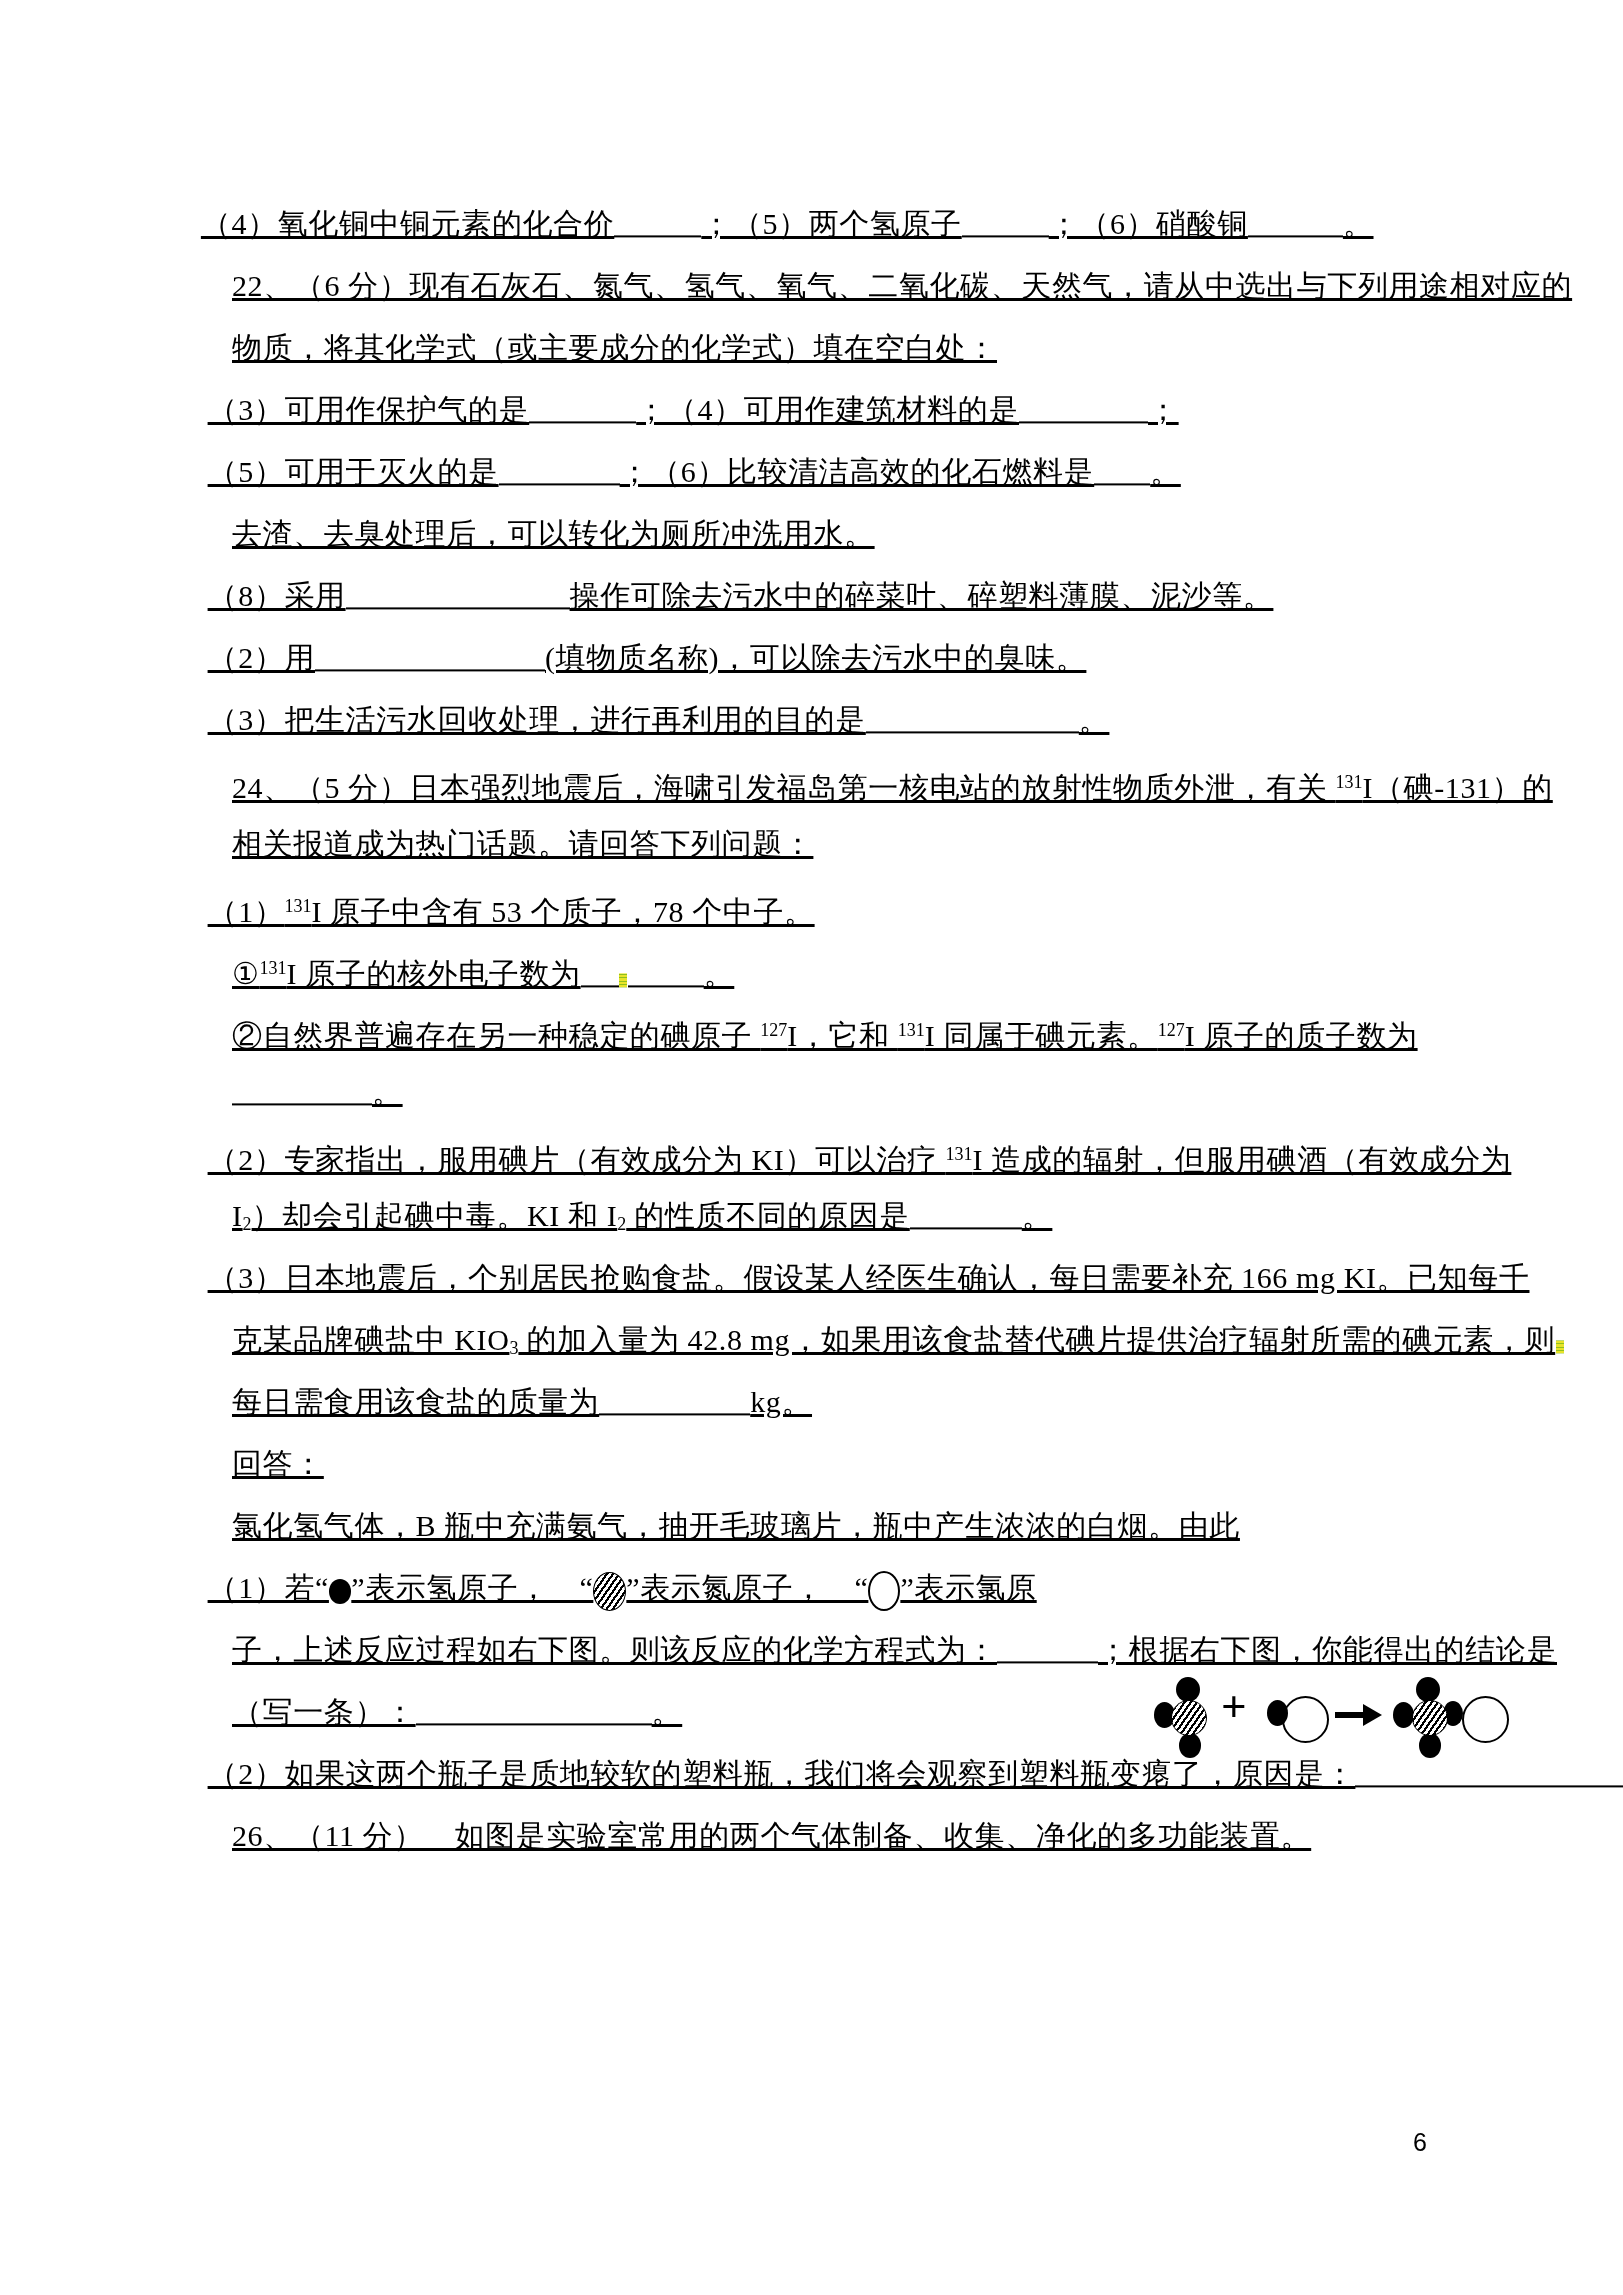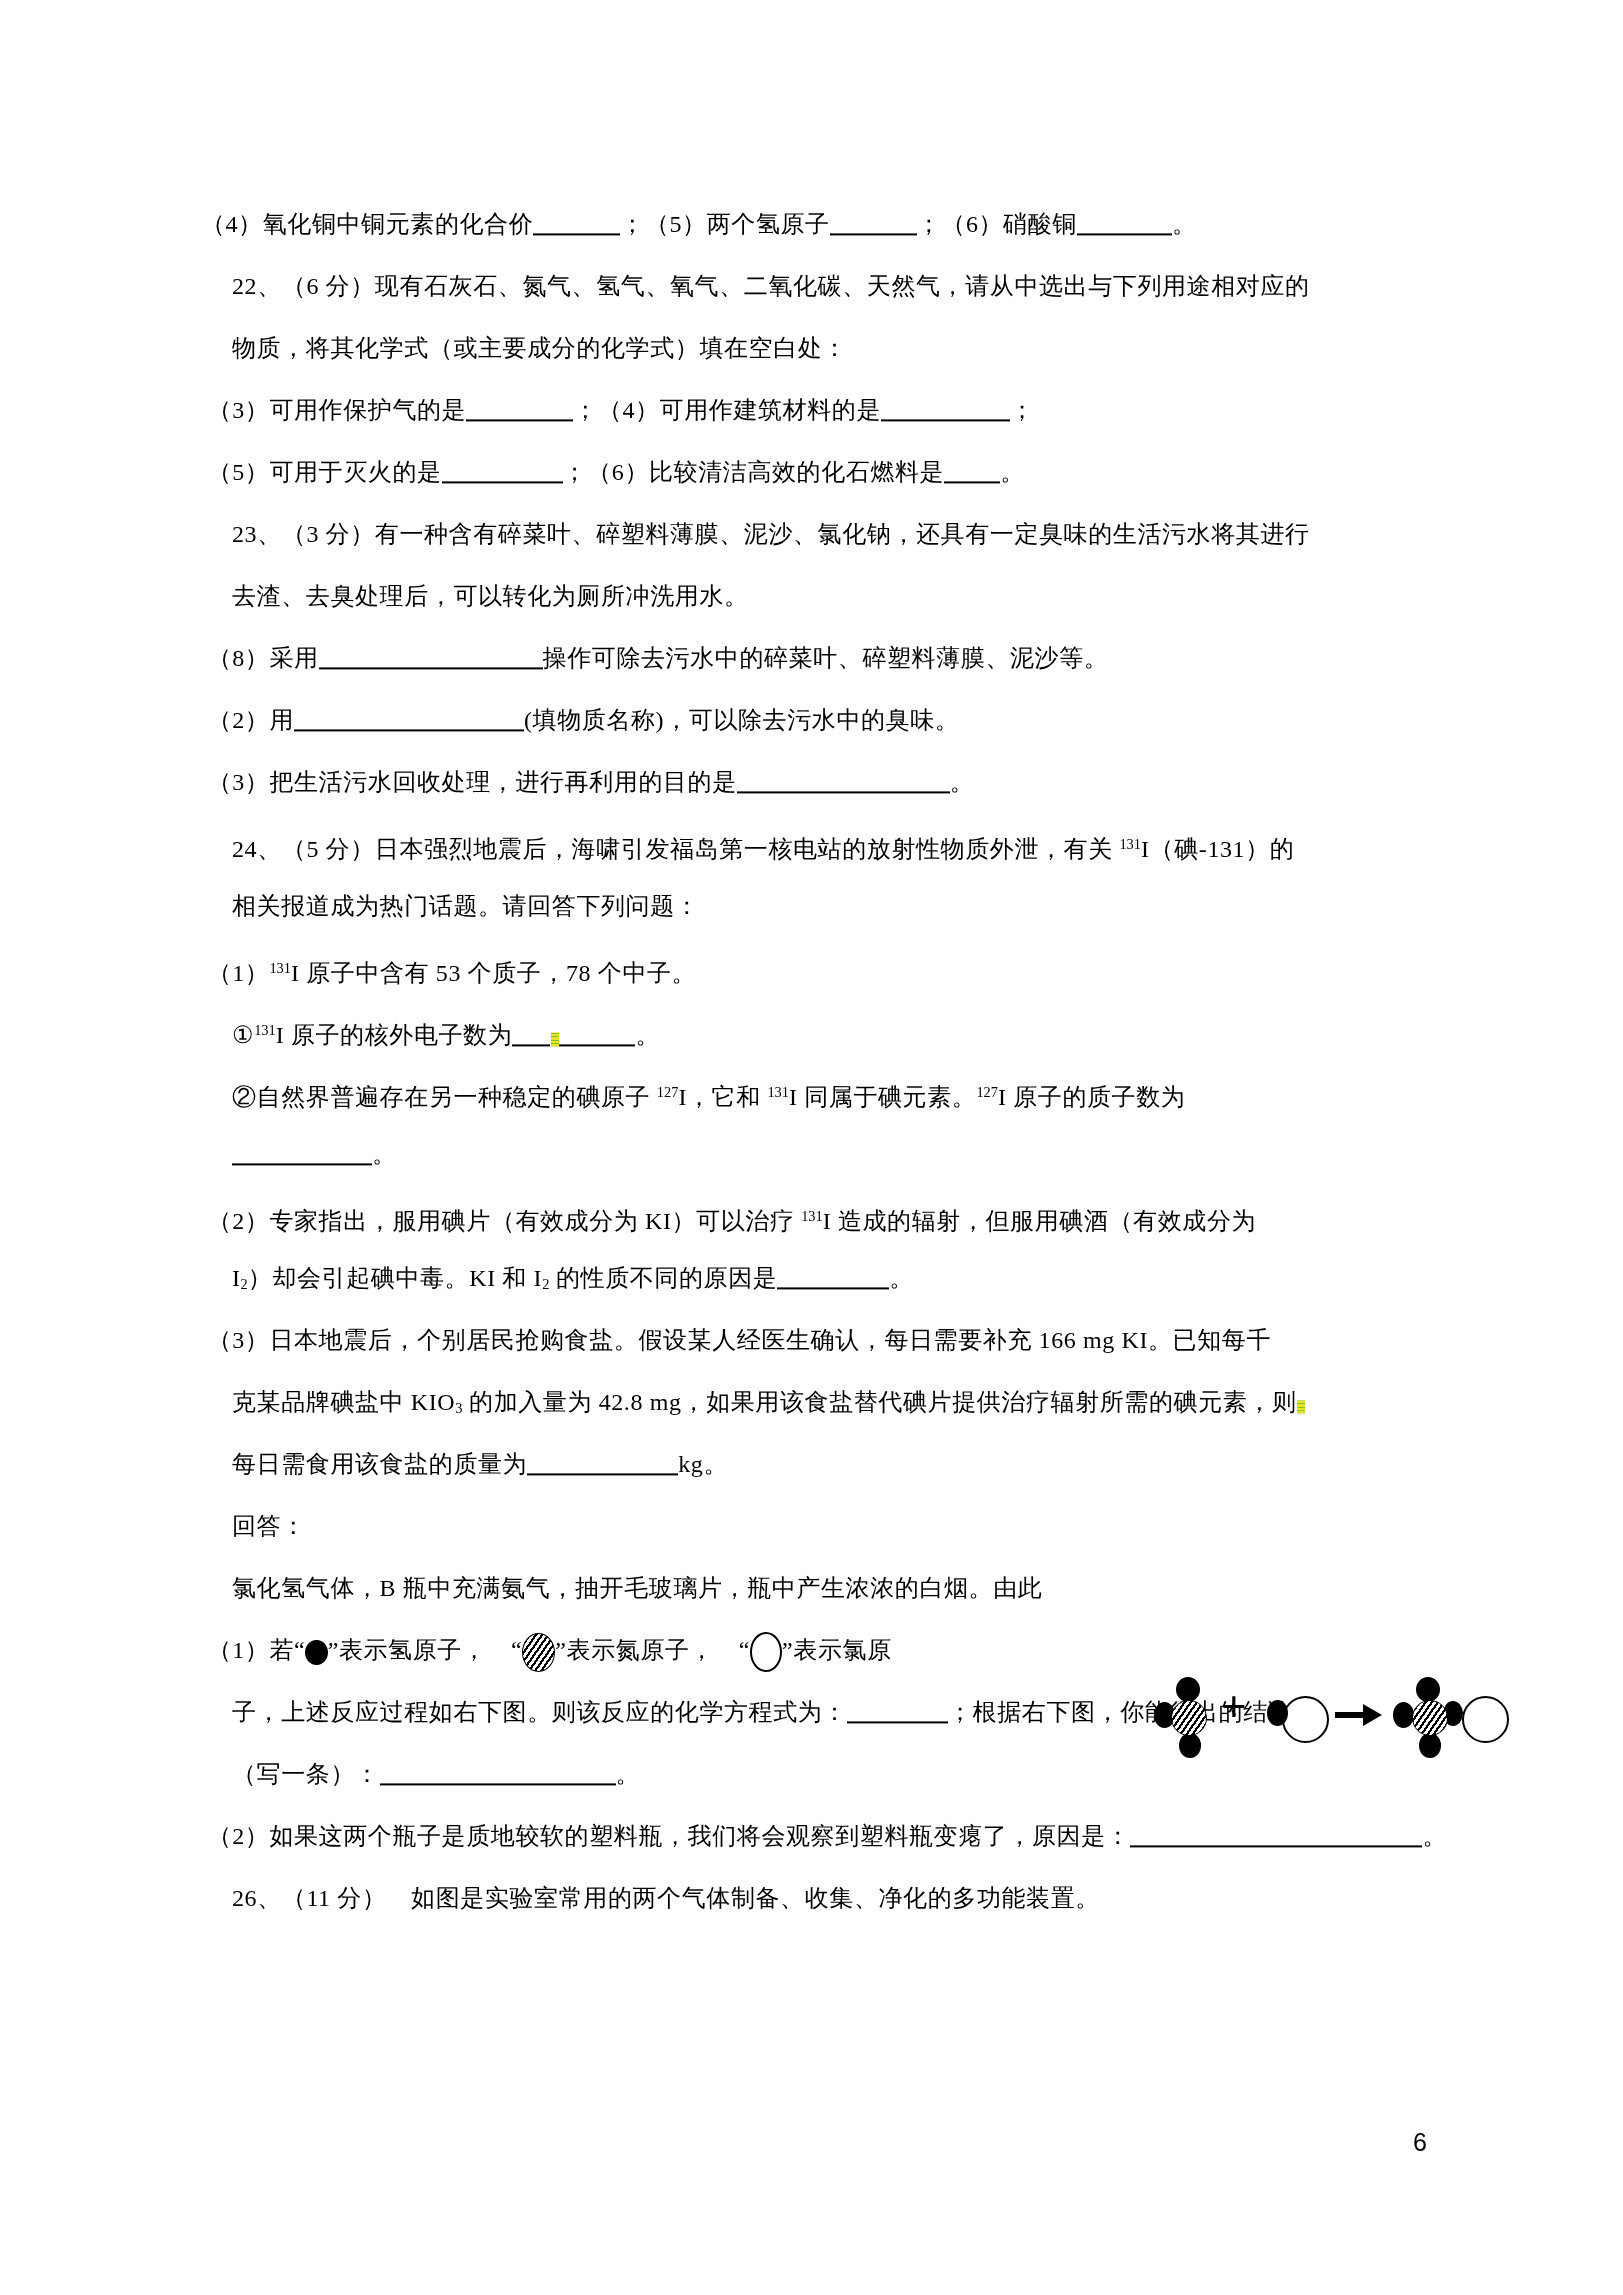--- a/index.html
+++ b/index.html
@@ -5,22 +5,23 @@
   html,body{margin:0;padding:0;}
   body{
     width:1623px;height:2295px;position:relative;background:#ffffff;
     font-family:"Liberation Serif","DejaVu Serif",serif;color:#000;
     overflow:hidden;
   }
   .doc{
     position:absolute;left:193px;top:193px;width:1290px;
   }
   .line{
-    height:62px;line-height:62px;font-size:24px;white-space:nowrap;
+    height:62px;line-height:62px;font-size:30px;white-space:nowrap;
     letter-spacing:0.6px;
+    text-decoration:underline;
   }
   .ind0{padding-left:0;margin-left:39px;}
   .ind14{padding-left:7.9px;}
   .ind26{padding-left:14.6px;}
   sup{font-size:0.60em;vertical-align:0.55em;letter-spacing:0;}
   sub{font-size:0.60em;vertical-align:-0.20em;letter-spacing:0;}
   .blank{
     display:inline-block;height:6.7px;border-bottom:2.8px solid #000;
     transform:translateY(3.4px);
   }
@@ -47,21 +48,20 @@
 </style>
 </head>
 <body>
 
 <div class="doc">
     <div class="line ind14"><span>（4）氧化铜中铜元素的化合价</span><span class="blank" style="width: 87px;"></span><span>；（5）两个氢原子</span><span class="blank" style="width: 87px;"></span><span>；（6）硝酸铜</span><span class="blank" style="width: 95px;"></span><span>。</span></div>
     <div class="line ind0"><span>22、（6 分）现有石灰石、氮气、氢气、氧气、二氧化碳、天然气，请从中选出与下列用途相对应的</span></div>
     <div class="line ind0"><span>物质，将其化学式（或主要成分的化学式）填在空白处：</span></div>
     <div class="line ind26"><span>（3）可用作保护气的是</span><span class="blank" style="width: 107px;"></span><span>；（4）可用作建筑材料的是</span><span class="blank" style="width: 129px;"></span><span>；</span></div>
     <div class="line ind26"><span>（5）可用于灭火的是</span><span class="blank" style="width: 121px;"></span><span>；（6）比较清洁高效的化石燃料是</span><span class="blank" style="width: 56px;"></span><span>。</span></div>
-    <div class="line ind0"><span>23、（3 分）有一种含有碎菜叶、碎塑料薄膜、泥沙、氯化钠，还具有一定臭味的生活污水将其进行</span></div>
     <div class="line ind0"><span>去渣、去臭处理后，可以转化为厕所冲洗用水。</span></div>
     <div class="line ind26"><span>（8）采用</span><span class="blank" style="width: 224px;"></span><span>操作可除去污水中的碎菜叶、碎塑料薄膜、泥沙等。</span></div>
     <div class="line ind26"><span>（2）用</span><span class="blank" style="width: 230px;"></span><span>(填物质名称)，可以除去污水中的臭味。</span></div>
     <div class="line ind26"><span>（3）把生活污水回收处理，进行再利用的目的是</span><span class="blank" style="width: 213px;"></span><span>。</span></div>
     <div class="line ind0"><span>24、（5 分）日本强烈地震后，海啸引发福岛第一核电站的放射性物质外泄，有关 </span><sup>131</sup><span>I（碘-131）的</span></div>
     <div class="line ind0"><span>相关报道成为热门话题。请回答下列问题：</span></div>
     <div class="line ind26"><span>（1）</span><sup>131</sup><span>I 原子中含有 53 个质子，78 个中子。</span></div>
     <div class="line ind0"><span>①</span><sup>131</sup><span>I 原子的核外电子数为</span><span class="blank" style="width: 38px;"></span><span class="tick"></span><span class="blank" style="width: 76px;"></span><span>。</span></div>
     <div class="line ind0"><span>②自然界普遍存在另一种稳定的碘原子 </span><sup>127</sup><span>I，它和 </span><sup>131</sup><span>I 同属于碘元素。</span><sup>127</sup><span>I 原子的质子数为</span></div>
     <div class="line ind0"><span class="blank" style="width: 140px;"></span><span>。</span></div>

